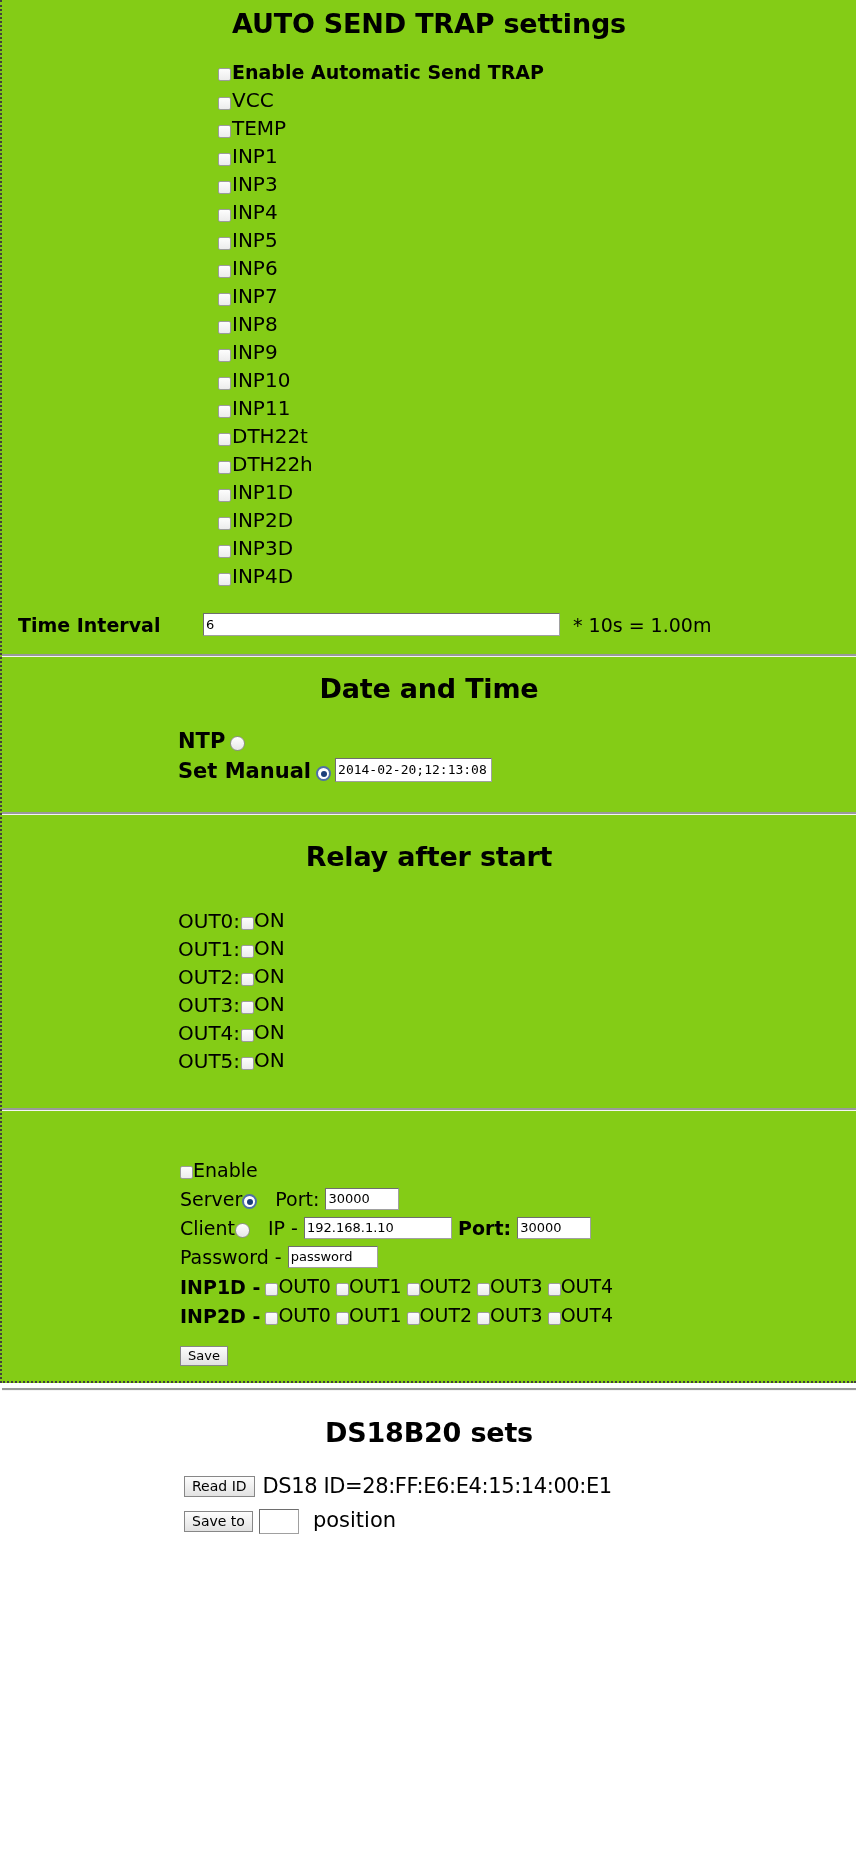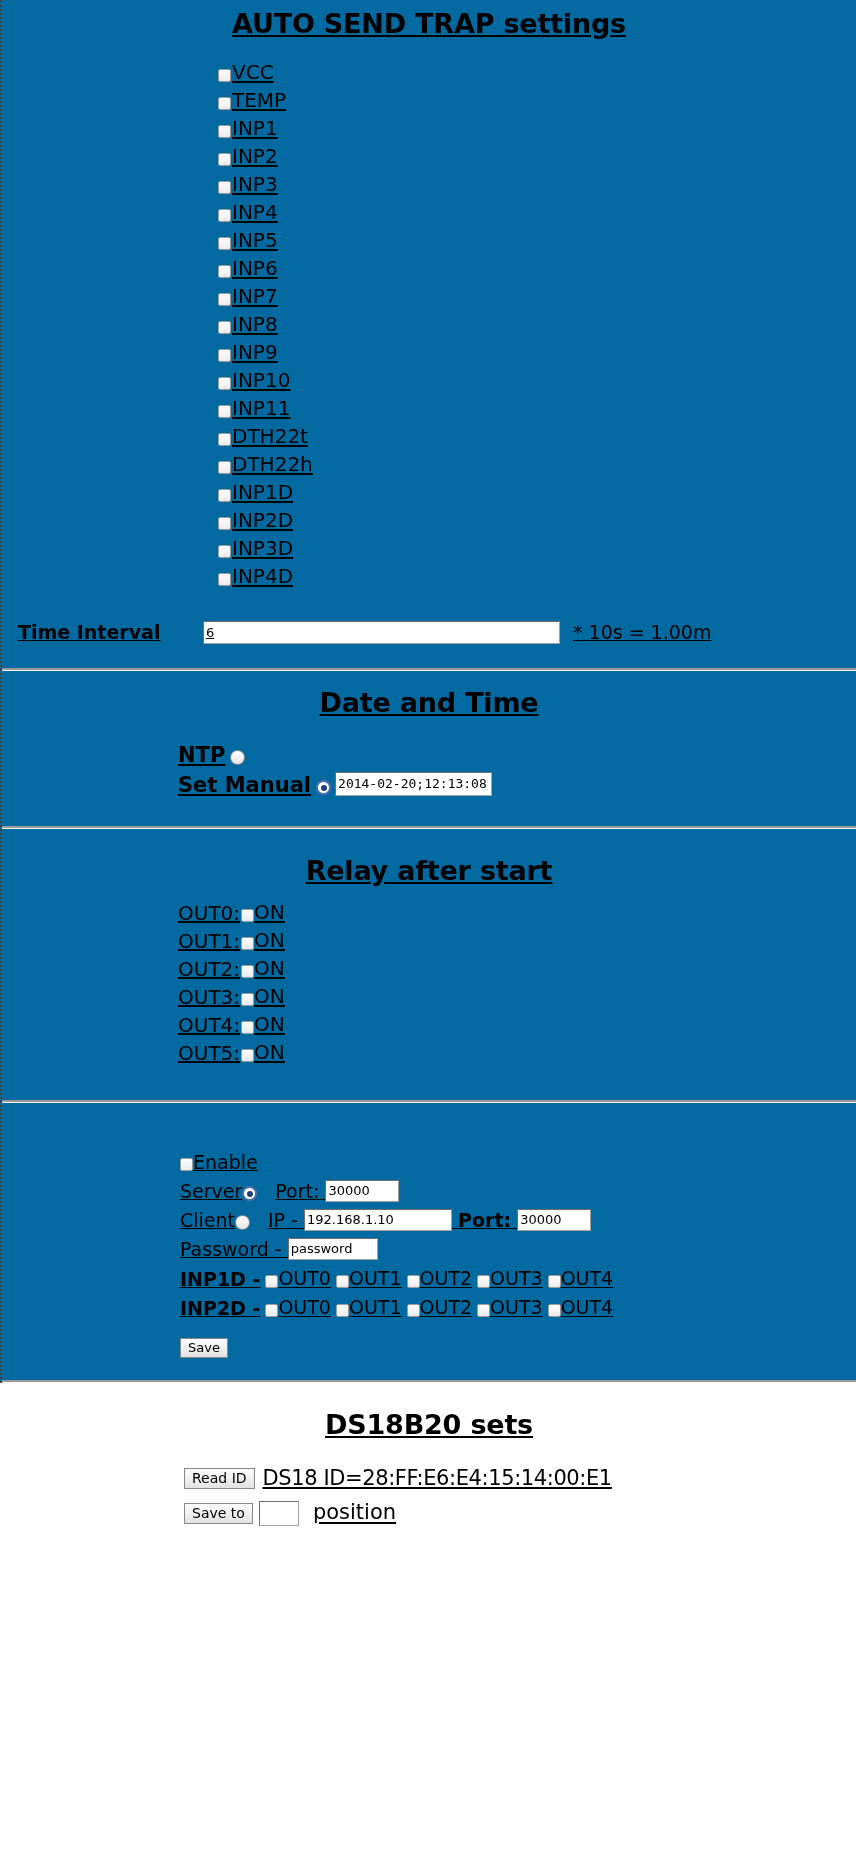--- a/index.html
+++ b/index.html
@@ -10,26 +10,25 @@
   body {
     width: 856px;
     height: 1864px;
     font-family: "DejaVu Sans", sans-serif;
     overflow: hidden;
   }
   #page {
     position: relative;
     width: 856px;
     height: 1383px;
-    background: #0369a1;
+    background: #84cc16;
     border-left: 2px dotted #404040;
     border-bottom: 2px dotted #404040;
     box-sizing: border-box;
     color: #000000;
-    text-decoration: underline;
   }
   .section {
     position: relative;
     box-sizing: border-box;
   }
   hr.rule {
     border: none;
     border-top: 2px solid #9a9a9a;
     border-bottom: 1px solid #f4f4f4;
     margin: 0;
@@ -126,22 +125,22 @@
     line-height: 28px;
     white-space: nowrap;
   }
   .trap-row .lbl { margin-left: 1px; vertical-align: 1px; }
   .trap-row.first .lbl { font-weight: bold; font-size: 19px; }
   .trap-row.first .cb { vertical-align: -1px; }
 
   .interval-row {
     height: 36px;
     display: flex;
-    align-items: center;
-    margin-top: 24px;
+    align-items: flex-end;
+    margin-top: 10px;
   }
   .interval-label {
     width: 201px;
     text-align: left;
     padding-left: 16px;
     font-size: 19px;
     font-weight: bold;
     box-sizing: border-box;
   }
   #interval-input { width: 357px; height: 23px; font-size: 13px; }
@@ -163,21 +162,21 @@
     width: 157px;
     height: 24px;
     margin-left: 4px;
     font-family: "DejaVu Sans Mono", monospace;
     font-size: 13px;
     vertical-align: 4px;
   }
 
   
   #sec-relay { padding-top: 26px; }
-  .relay-list { margin-top: 12px; }
+  .relay-list { margin-top: 34px; }
   .relay-row {
     height: 28px;
     line-height: 28px;
     padding-left: 176px;
     font-size: 20px;
     white-space: nowrap;
   }
   .relay-row .cb { margin: 0 0 0 1px; }
   .relay-row .on-lbl { vertical-align: 1px; }
 
@@ -218,24 +217,24 @@
   .pos-lbl { margin-left: 14px; vertical-align: 1px; }
 </style>
 </head>
 <body>
 
 <div id="page">
 
   <div class="section" id="sec-trap">
     <h2 class="heading">AUTO SEND TRAP settings</h2>
     <div class="trap-list" id="trap-list">
+        <div class="trap-row first"><input type="checkbox" class="cb" style=""><span class="lbl">Enable Automatic Send TRAP</span></div>
         <div class="trap-row"><input type="checkbox" class="cb" style=""><span class="lbl">VCC</span></div>
         <div class="trap-row"><input type="checkbox" class="cb" style=""><span class="lbl">TEMP</span></div>
         <div class="trap-row"><input type="checkbox" class="cb" style=""><span class="lbl">INP1</span></div>
-        <div class="trap-row"><input type="checkbox" class="cb" style=""><span class="lbl">INP2</span></div>
         <div class="trap-row"><input type="checkbox" class="cb" style=""><span class="lbl">INP3</span></div>
         <div class="trap-row"><input type="checkbox" class="cb" style=""><span class="lbl">INP4</span></div>
         <div class="trap-row"><input type="checkbox" class="cb" style=""><span class="lbl">INP5</span></div>
         <div class="trap-row"><input type="checkbox" class="cb" style=""><span class="lbl">INP6</span></div>
         <div class="trap-row"><input type="checkbox" class="cb" style=""><span class="lbl">INP7</span></div>
         <div class="trap-row"><input type="checkbox" class="cb" style=""><span class="lbl">INP8</span></div>
         <div class="trap-row"><input type="checkbox" class="cb" style=""><span class="lbl">INP9</span></div>
         <div class="trap-row"><input type="checkbox" class="cb" style=""><span class="lbl">INP10</span></div>
         <div class="trap-row"><input type="checkbox" class="cb" style=""><span class="lbl">INP11</span></div>
         <div class="trap-row"><input type="checkbox" class="cb" style=""><span class="lbl">DTH22t</span></div>

